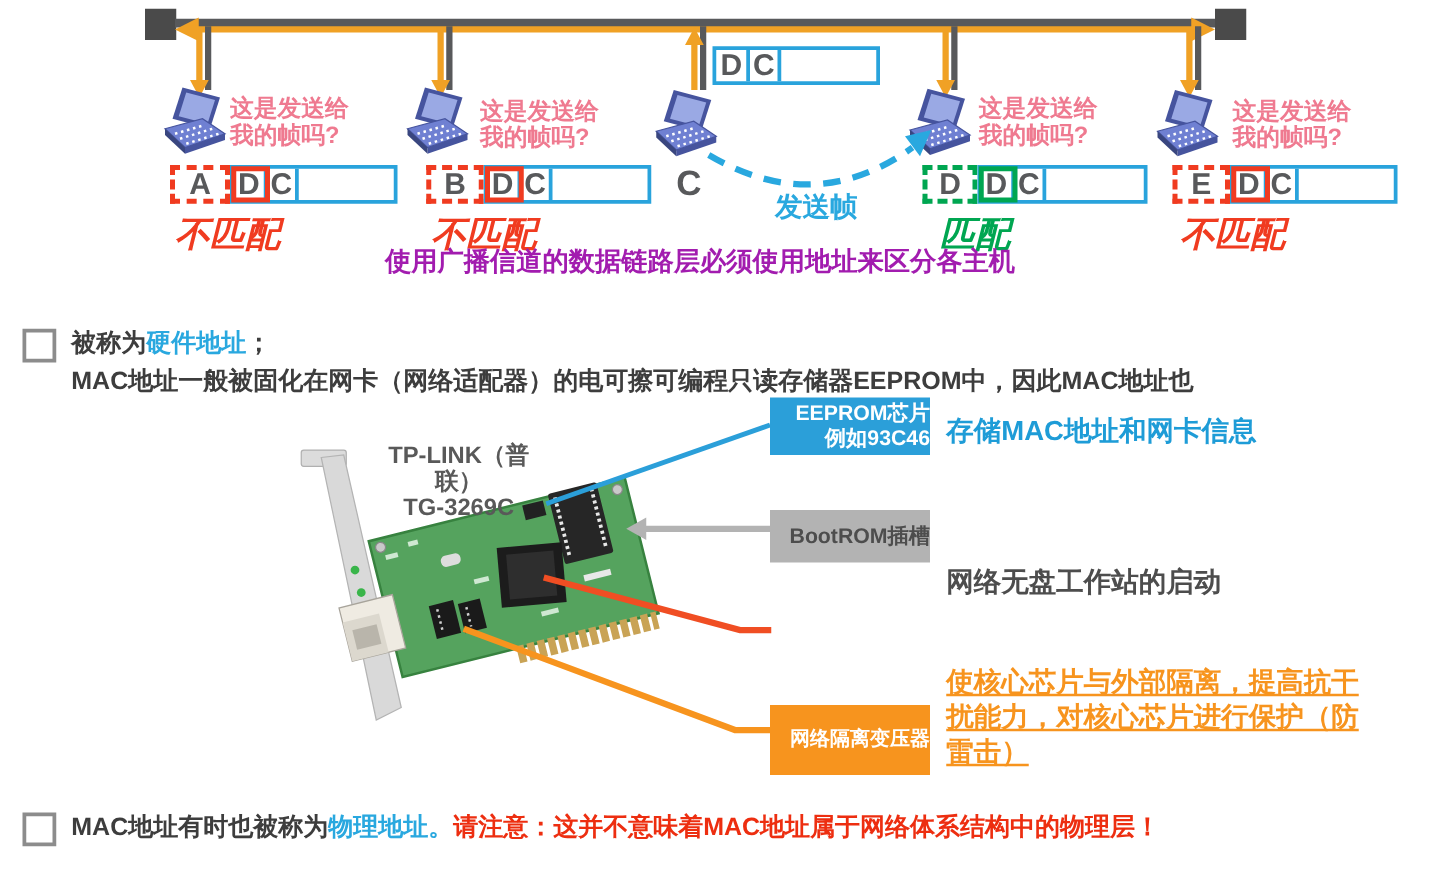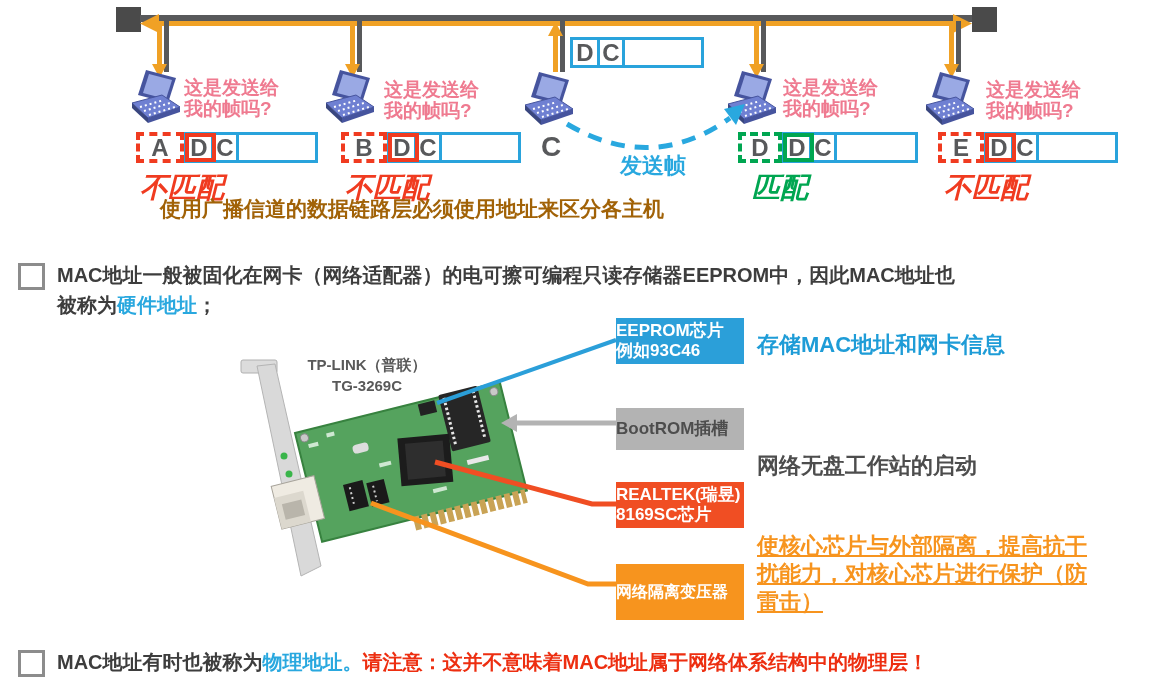--- a/index.html
+++ b/index.html
@@ -21,37 +21,37 @@
         color:#58595B;border-right:3px solid #29A3DC;box-sizing:border-box;}
   .cell:last-child{border-right:none;}
   .cell.hl-red{outline:4px solid #F03B20;outline-offset:-2px;}
   .cell.hl-green{outline:4px solid #00A651;outline-offset:-2px;}
   .c-dest{width:27px;} .c-src{width:25px;} .c-rest{flex:1;}
   .verdict{position:absolute;top:169px;z-index:3;font-weight:bold;font-size:28px;white-space:nowrap;font-style:italic;}
   .v-red{color:#F03B20;} .v-green{color:#00A651;}
   #letter-c{position:absolute;left:541px;top:131px;z-index:3;font-size:28px;font-weight:bold;color:#58595B;}
   #sent-frame{position:absolute;left:570px;top:37px;z-index:2;display:flex;height:31px;width:134px;}
   #send-label{position:absolute;left:620px;top:151px;z-index:3;font-size:22px;font-weight:bold;color:#29A8DF;}
-  #caption{position:absolute;left:160px;top:195px;width:800px;z-index:3;
-           font-size:21px;font-weight:bold;color:#a16207;}
+  #caption{position:absolute;left:160px;top:195px;width:800px;z-index:3;text-align:center;
+           font-size:21px;font-weight:bold;color:#a21caf;}
 
   
   .bullet-box{position:absolute;left:18px;width:21px;height:21px;border:3px solid #8C8C8C;
               box-sizing:content-box;background:#fff;z-index:3;}
   .para{position:absolute;left:57px;z-index:3;font-size:20px;font-weight:bold;color:#3D3D3D;
         line-height:30px;white-space:nowrap;}
   .blue{color:#29A8DF;} .warn{color:#ED2E10;}
 
   
   #nic-svg{position:absolute;left:235px;top:340px;z-index:2;}
   #leader-svg{position:absolute;left:0;top:315px;z-index:4;pointer-events:none;}
   #brand{position:absolute;left:297px;top:354px;width:140px;z-index:3;text-align:center;
-         font-size:15px;line-height:21px;font-weight:bold;color:#595959;}
+         font-size:19px;line-height:21px;font-weight:bold;color:#595959;}
   .callout{position:absolute;left:616px;width:128px;z-index:5;display:flex;flex-direction:column;
-           align-items:flex-start;justify-content:center;text-align:center;font-weight:bold;
+           align-items:flex-end;justify-content:center;text-align:center;font-weight:bold;
            font-size:17px;line-height:20px;color:#fff;}
   #c-eeprom{top:318px;height:46px;background:#2B9FD9;}
   #c-bootrom{top:408px;height:42px;background:#B3B3B3;color:#4D4D4D;}
   #c-realtek{top:482px;height:46px;background:#F04E23;}
   #c-transformer{top:564px;height:56px;background:#F7941E;font-size:16px;}
   .desc{position:absolute;left:757px;z-index:5;font-weight:bold;font-size:22px;white-space:nowrap;}
   #d-eeprom{top:330px;color:#1E9CD7;}
   #d-bootrom{top:411px;color:#4D4D4D;margin-top:40px;}
   #d-realtek{top:493px;color:#F04E23;}
   #d-transformer{top:532px;color:#F7941E;white-space:normal;width:332px;line-height:28px;text-decoration:underline;}
@@ -191,22 +191,22 @@
       <div class="cell c-src">C</div>
       <div class="cell c-rest"></div>
     </div>
   </div>
 
   <div id="send-label">发送帧</div>
   <div id="caption">使用广播信道的数据链路层必须使用地址来区分各主机</div>
 
   <div class="bullet-box" style="top:263px"></div>
   <div class="para" style="top:260px">
+    <div><span>被称为</span><span class="blue">硬件地址</span><span>；</span></div>
     <div><span>MAC地址一般被固化在网卡（网络适配器）的电可擦可编程只读存储器EEPROM中，因此MAC地址也</span></div>
-    <div><span>被称为</span><span class="blue">硬件地址</span><span>；</span></div>
   </div>
 
   <div id="brand">
     <div>TP-LINK（普联）</div>
       <div>TG-3269C</div>
   </div>
 
   <svg id="nic-svg" width="380" height="280" viewBox="0 0 380 280">
 
     <rect x="6" y="20" width="36" height="13" rx="2" fill="#DCDCDC" stroke="#B0B0B0"></rect>
@@ -257,24 +257,20 @@
     <div>EEPROM芯片</div>
       <div>例如93C46</div>
   </div>
   <div id="d-eeprom" class="desc">存储MAC地址和网卡信息</div>
 
   <div id="c-bootrom" class="callout">
     <div>BootROM插槽</div>
   </div>
   <div id="d-bootrom" class="desc">网络无盘工作站的启动</div>
 
-  <div id="c-realtek" class="callout">
-    <div>REALTEK(瑞昱)</div>
-      <div>8169SC芯片</div>
-  </div>
 
   <div id="c-transformer" class="callout">
     <div>网络隔离变压器</div>
   </div>
   <div id="d-transformer" class="desc">使核心芯片与外部隔离，提高抗干扰能力，对核心芯片进行保护（防雷击）</div>
 
   <div class="bullet-box" style="top:650px"></div>
   <div class="para" style="top:647px">
     <span>MAC地址有时也被称为</span><span class="blue">物理地址</span><span class="blue">。</span><span class="warn">请注意：这并不意味着MAC地址属于网络体系结构中的物理层！</span>
   </div>

